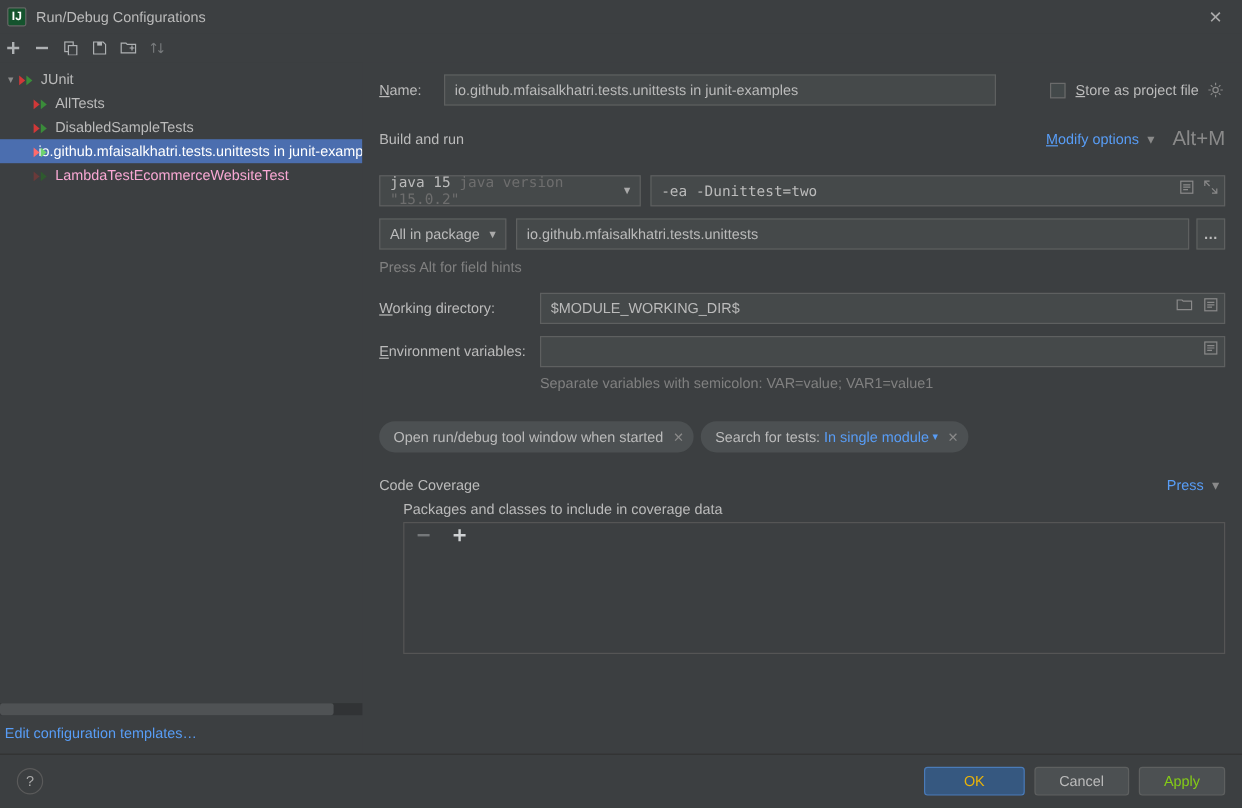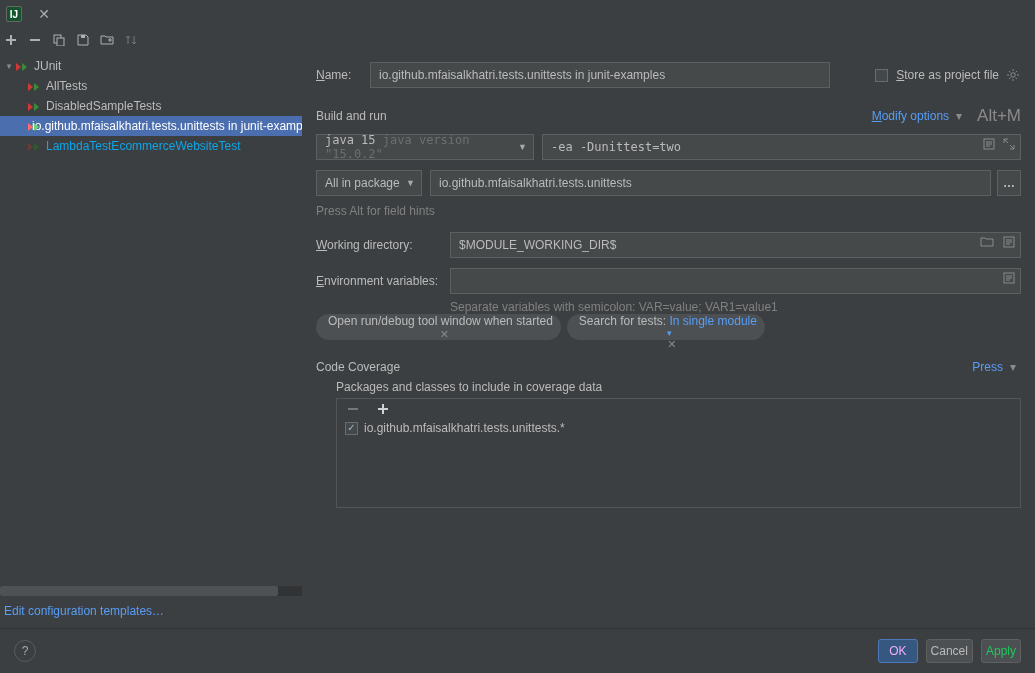--- a/index.html
+++ b/index.html
@@ -52,21 +52,21 @@
   border-left: 5px solid #d13838; border-top:4px solid transparent; border-bottom:4px solid transparent;
 }
 .junit-ico::after {
   content:""; position:absolute; left:6px; top:4px;
   border-left: 5px solid #3a8c3a; border-top:4px solid transparent; border-bottom:4px solid transparent;
 }
 .junit-ico.dim::before { border-left-color:#6a3a3a; }
 .junit-ico.dim::after { border-left-color:#2f5a2f; }
 .junit-ico.sel::before { border-left-color:#ff6b6b; }
 .junit-ico.sel::after { border-left-color:#6fd36f; }
-.dimtxt { color: #0ea5e9; }
+.dimtxt { color: #f9a8d4; }
 .edit-templates {
   padding: 8px 4px 10px;
   color: #589df6; cursor:pointer;
 }
 .sidebar-scroll {
   height: 10px;
   background: #313335;
 }
 .sidebar-scroll .thumb {
   height: 100%; width: 92%;
@@ -102,21 +102,20 @@
 .hint { color:#808080; font-size:12px; }
 .hintsm { color:#8a8a8a; font-size: 17px; }
 .chip {
   background: #4c5052;
   border-radius: 14px;
   height: 26px;
   display:inline-flex; align-items:center;
   padding: 0 8px 0 12px;
   color:#bbbbbb;
   margin-right: 6px;
-  flex-direction: column;
 }
 .chip .x { margin-left:8px; color:#898989; cursor:pointer; font-size:11px; }
 .field-icn { width:16px; color:#8a8a8a; display:flex; align-items:center; justify-content:center; cursor:pointer; }
 .coverage-box {
   border: 1px solid #555;
   background: #3c3f41;
   height: 110px;
   margin-top:4px;
 }
 .coverage-tb { display:flex; align-items:center; gap:14px; padding:4px 8px; }
@@ -135,37 +134,38 @@
   padding: 0 14px;
   background: #3c3f41;
 }
 .footer .help {
   width:22px; height:22px; border:1px solid #5a5a5a; border-radius:50%;
   display:flex; align-items:center; justify-content:center; color:#aaa;
   cursor:pointer;
 }
 .footer .spacer { flex:1; }
 .btn {
-  height: 24px; padding: 0 4px;
+  height: 24px; padding: 0 20px;
   border: 1px solid #5e6060;
   background: #4c5052; color:#bbbbbb;
   border-radius: 3px; cursor:pointer;
   margin-left: 8px;
   font-size:12px;
 }
-.btn.primary { background:#365880; border-color:#4a7bb8; color:#f0abfc; padding:0 10px; }
-.btn.disabled { color:#22c55e; cursor:default; }
+.btn.primary { background:#365880; border-color:#4a7bb8; color:#eab308; padding:0 32px; }
+.btn.disabled { color:#84cc16; cursor:default; }
 svg { display:block; }
 .mono { font-family: "Consolas","Menlo",monospace; font-size:12px; }
 </style>
 </head>
 <body>
 
 <div class="titlebar">
   <div class="ij-logo">IJ</div>
+  <div class="title">Run/Debug Configurations</div>
   <div class="close-x">✕</div>
 </div>
 
 <div class="toolbar">
   <div class="ticon">
     <svg width="12" height="12" viewBox="0 0 12 12">
         <path d="M5 1h2v4h4v2H7v4H5V7H1V5h4z" fill="#aeb1b3"></path>
       </svg>
   </div>
   <div class="ticon">
@@ -239,21 +239,21 @@
       <div class="checkbox"></div>
       <div class="lbl underline-first-letter" style="margin-left:8px"><span class="u">S</span>tore as project file</div>
       <div class="field-icn" style="margin-left:6px">
         <svg width="14" height="14" viewBox="0 0 14 14">
             <circle cx="7" cy="7" r="2.2" fill="none" stroke="#8a8a8a"></circle>
             <path d="M7 1v2M7 11v2M1 7h2M11 7h2M3 3l1.4 1.4M9.6 9.6L11 11M11 3L9.6 4.4M4.4 9.6L3 11" stroke="#8a8a8a"></path>
           </svg>
       </div>
     </div>
 
-    <div class="row" style="margin-top:18px; margin-bottom:8px">
+    <div class="row" style="margin-top:18px; margin-bottom:20px">
       <div class="section-h" style="margin:0">Build and run</div>
       <div style="flex:1"></div>
       <span class="link underline-first-letter"><span class="u">M</span>odify options</span>
       <span class="field-icn" style="margin-left:2px">▾</span>
       <span class="hintsm" style="margin-left:10px">Alt+M</span>
     </div>
 
     <div class="row">
       <div class="select-like" style="width:218px">
         <span class="mono"><span>java 15</span> <span style="color:#6e6e6e">java version "15.0.2"</span></span>
@@ -321,21 +321,21 @@
         <div style="position:absolute; right:4px; top:4px;">
           <div class="field-icn">
             <svg width="12" height="12" viewBox="0 0 12 12">
                 <rect x="1" y="1" width="10" height="10" fill="none" stroke="#8a8a8a"></rect>
                 <path d="M3 4h6M3 6h6M3 8h4" stroke="#8a8a8a"></path>
               </svg>
           </div>
         </div>
       </div>
     </div>
-    <div class="row" style="margin-top:-4px; margin-bottom:0">
+    <div class="row" style="margin-top:-4px; margin-bottom:25px">
       <div style="width:134px"></div>
       <span class="hint">Separate variables with semicolon: VAR=value; VAR1=value1</span>
     </div>
 
     <div class="row" style="margin-bottom:20px">
       <div class="chip">
         <span>Open run/debug tool window when started</span>
         <span class="x">✕</span>
       </div>
       <div class="chip">
@@ -357,26 +357,20 @@
         <div class="coverage-tb">
           <div class="field-icn" style="opacity:.5">
             <svg width="12" height="12" viewBox="0 0 12 12">
                 <rect x="1" y="5" width="10" height="2" fill="#aeb1b3"></rect>
               </svg>
           </div>
           <div class="field-icn">
             <svg width="12" height="12" viewBox="0 0 12 12">
                 <path d="M5 1h2v4h4v2H7v4H5V7H1V5h4z" fill="#cfd2d4"></path>
               </svg>
-          </div>
-        </div>
-        <div class="coverage-list">
-          <div class="coverage-row">
-            <div class="checkbox checked"></div>
-            <span>io.github.mfaisalkhatri.tests.unittests.*</span>
           </div>
         </div>
       </div>
     </div>
   </div>
 </div>
 
 <div class="footer">
   <div class="help">?</div>
   <div class="spacer"></div>

